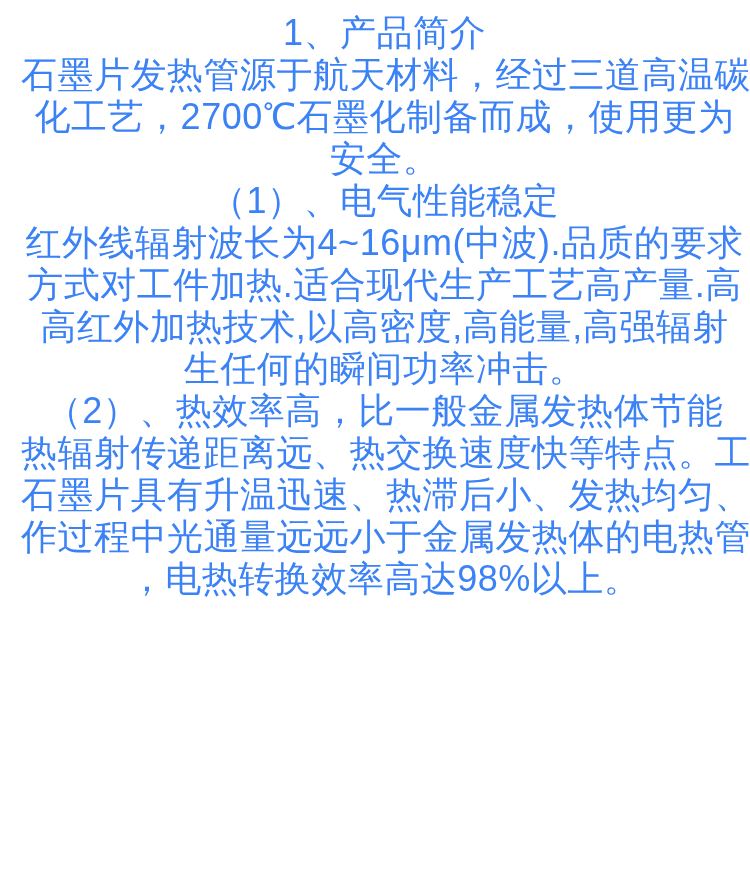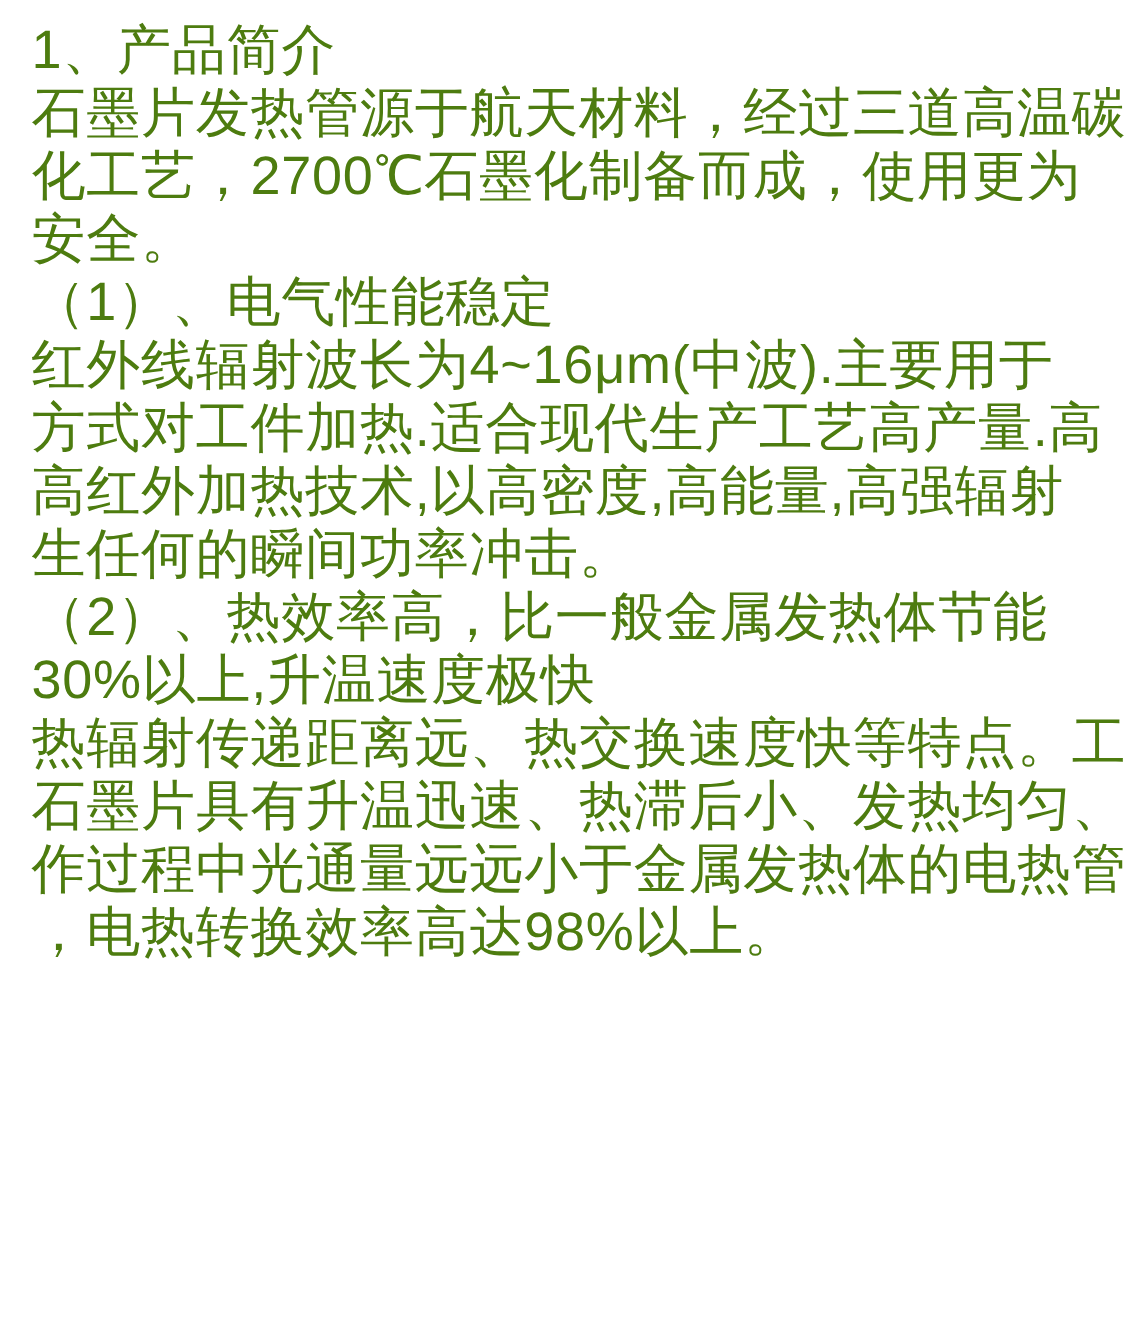--- a/index.html
+++ b/index.html
@@ -26,29 +26,28 @@
   }
   .text-line {
     height: 42px;
     white-space: nowrap;
     overflow: visible;
   }
 </style>
 </head>
 <body style="background: rgb(255, 255, 255);">
 
-<div class="doc" style="color: #4d7c0f;">
+<div class="doc" style="color: #3b82f6; text-align: center;">
   <div class="text-line">1、产品简介</div>
   <div class="text-line">石墨片发热管源于航天材料，经过三道高温碳</div>
   <div class="text-line">化工艺，2700℃石墨化制备而成，使用更为</div>
   <div class="text-line">安全。</div>
   <div class="text-line">（1）、电气性能稳定</div>
-  <div class="text-line">红外线辐射波长为4~16μm(中波).主要用于</div>
+  <div class="text-line">红外线辐射波长为4~16μm(中波).品质的要求</div>
   <div class="text-line">方式对工件加热.适合现代生产工艺高产量.高</div>
   <div class="text-line">高红外加热技术,以高密度,高能量,高强辐射</div>
   <div class="text-line">生任何的瞬间功率冲击。</div>
   <div class="text-line">（2）、热效率高，比一般金属发热体节能</div>
-  <div class="text-line">30%以上,升温速度极快</div>
   <div class="text-line">热辐射传递距离远、热交换速度快等特点。工</div>
   <div class="text-line">石墨片具有升温迅速、热滞后小、发热均匀、</div>
   <div class="text-line">作过程中光通量远远小于金属发热体的电热管</div>
   <div class="text-line">，电热转换效率高达98%以上。</div>
 </div>
 
 </body></html>

